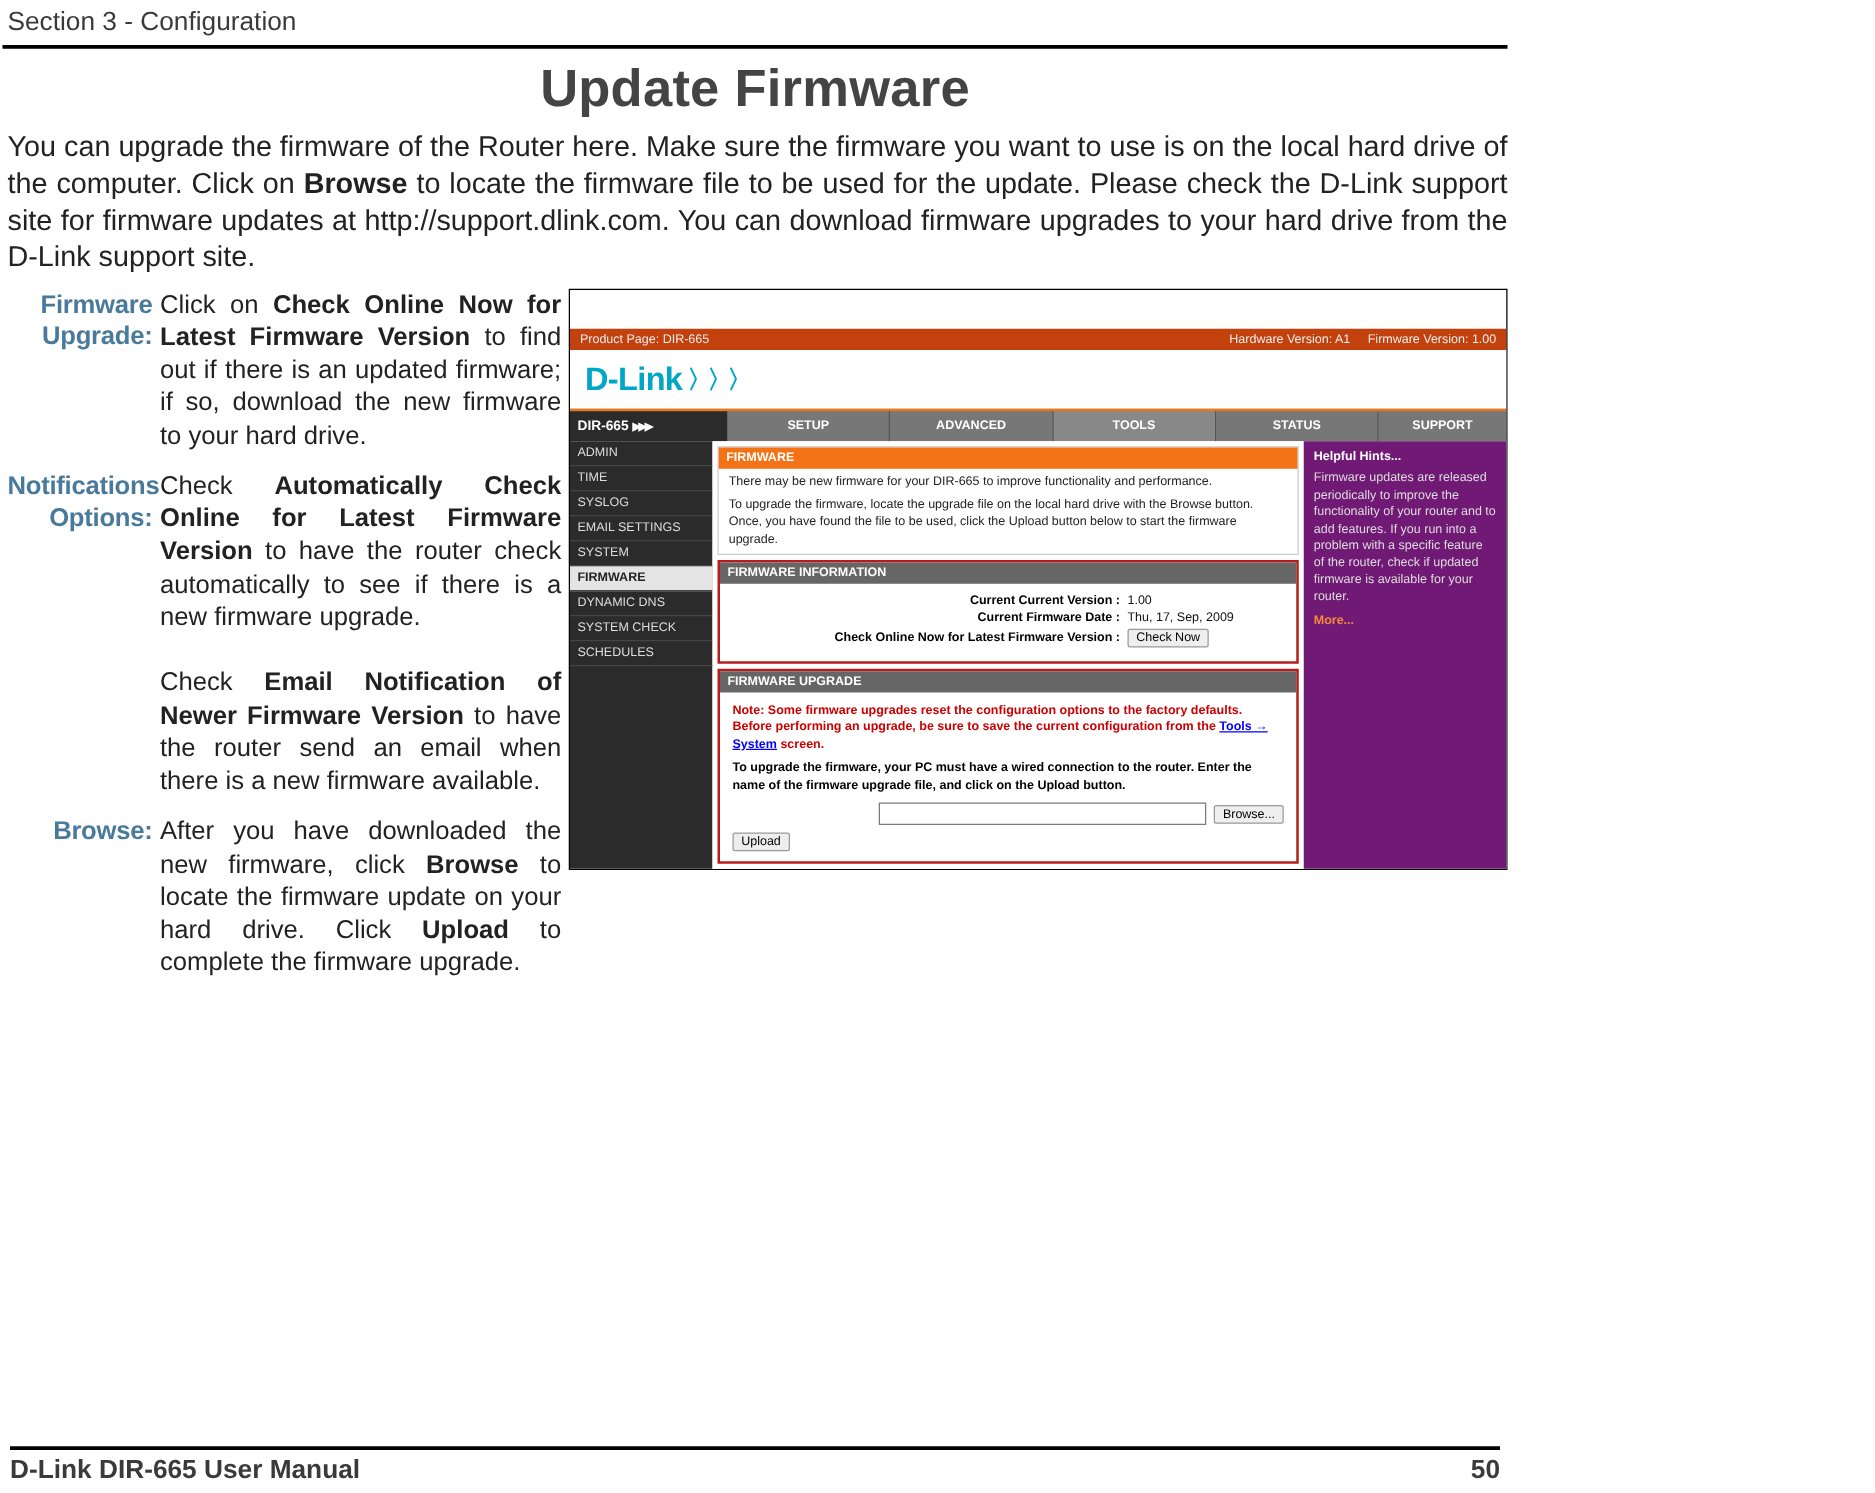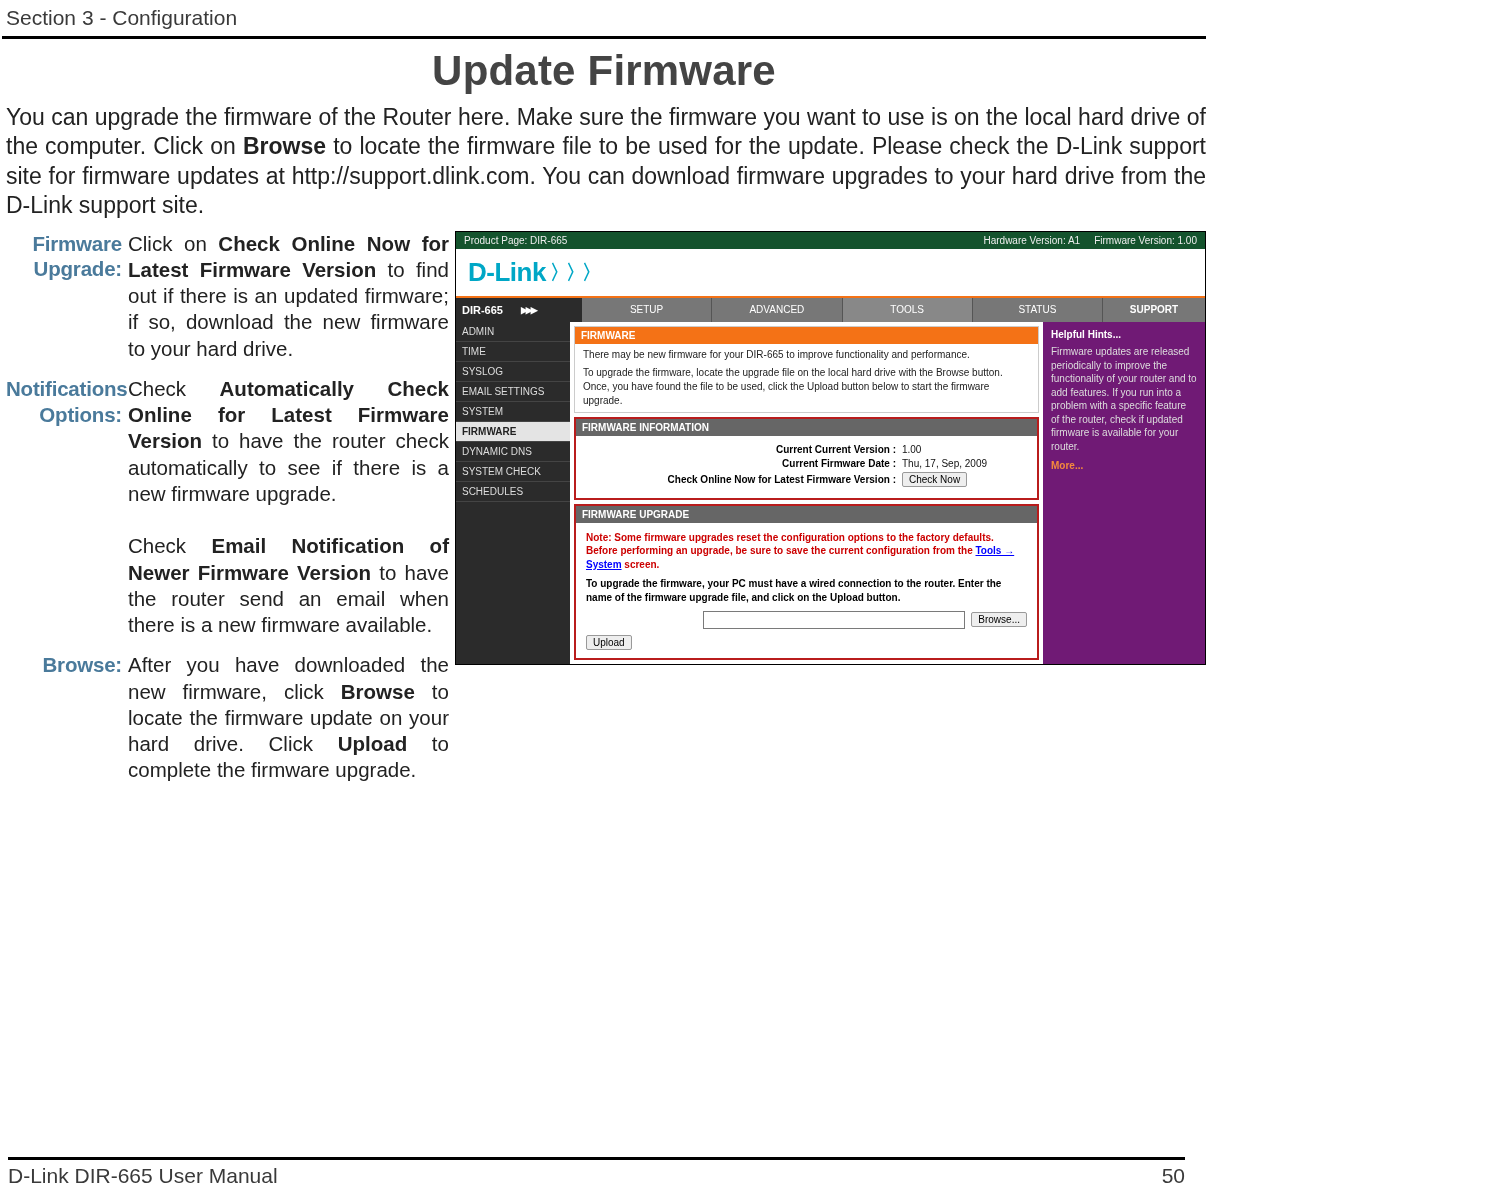--- a/index.html
+++ b/index.html
@@ -80,27 +80,28 @@
   
   .router-ui {
     width: 930px;
     border: 1px solid #000;
     font-family: Verdana, Arial, sans-serif;
     font-size: 10px;
     background: #fff;
     color: #000;
   }
   .router-top {
-    background: #14532d;
+    background: #c2410c;
     color: #eee;
     display: flex;
     justify-content: space-between;
     align-items: center;
     padding: 3px 8px;
     font-size: 10px;
+    margin-top: 31px;
   }
   .router-top .right { display: flex; gap: 14px; }
   .router-logo-bar {
     background: #fff;
     padding: 8px 12px;
     display: flex;
     align-items: center;
   }
   .dlink-logo {
     font-family: Arial, sans-serif;
@@ -124,28 +125,28 @@
   }
   .router-nav .model {
     width: 114px;
     background: #2b2b2b;
     color: #fff;
     font-size: 11px;
     font-weight: bold;
     padding: 6px 6px;
     display:flex;
     align-items:center;
-    gap:18px;
+    gap:3px;
   }
   .router-nav .tab {
     flex: 1;
     text-align: center;
     padding: 6px 0;
     color: #fff;
-    font-weight: normal;
+    font-weight: bold;
     font-size: 10px;
     border-right: 1px solid #555;
     background: #777;
   }
   .router-nav .tab.tools {
     background: #888;
     color: #fff;
   }
   .router-nav .support {
     width: 102px;
@@ -286,23 +287,24 @@
   .hints-more {
     color: #f58a3c;
     font-weight: bold;
     margin-top: 6px;
     cursor: pointer;
   }
 
   .footer {
     position: absolute;
     left: 0;
-    right: 15px;
+    right: 0;
     bottom: 6px;
     padding: 0 8px;
+    font-weight: bold;
   }
   .footer-rule {
     border: none;
     border-top: 3px solid #000;
     margin: 0 0 4px 0;
   }
   .footer-row {
     display: flex;
     justify-content: space-between;
     font-size: 21px;

